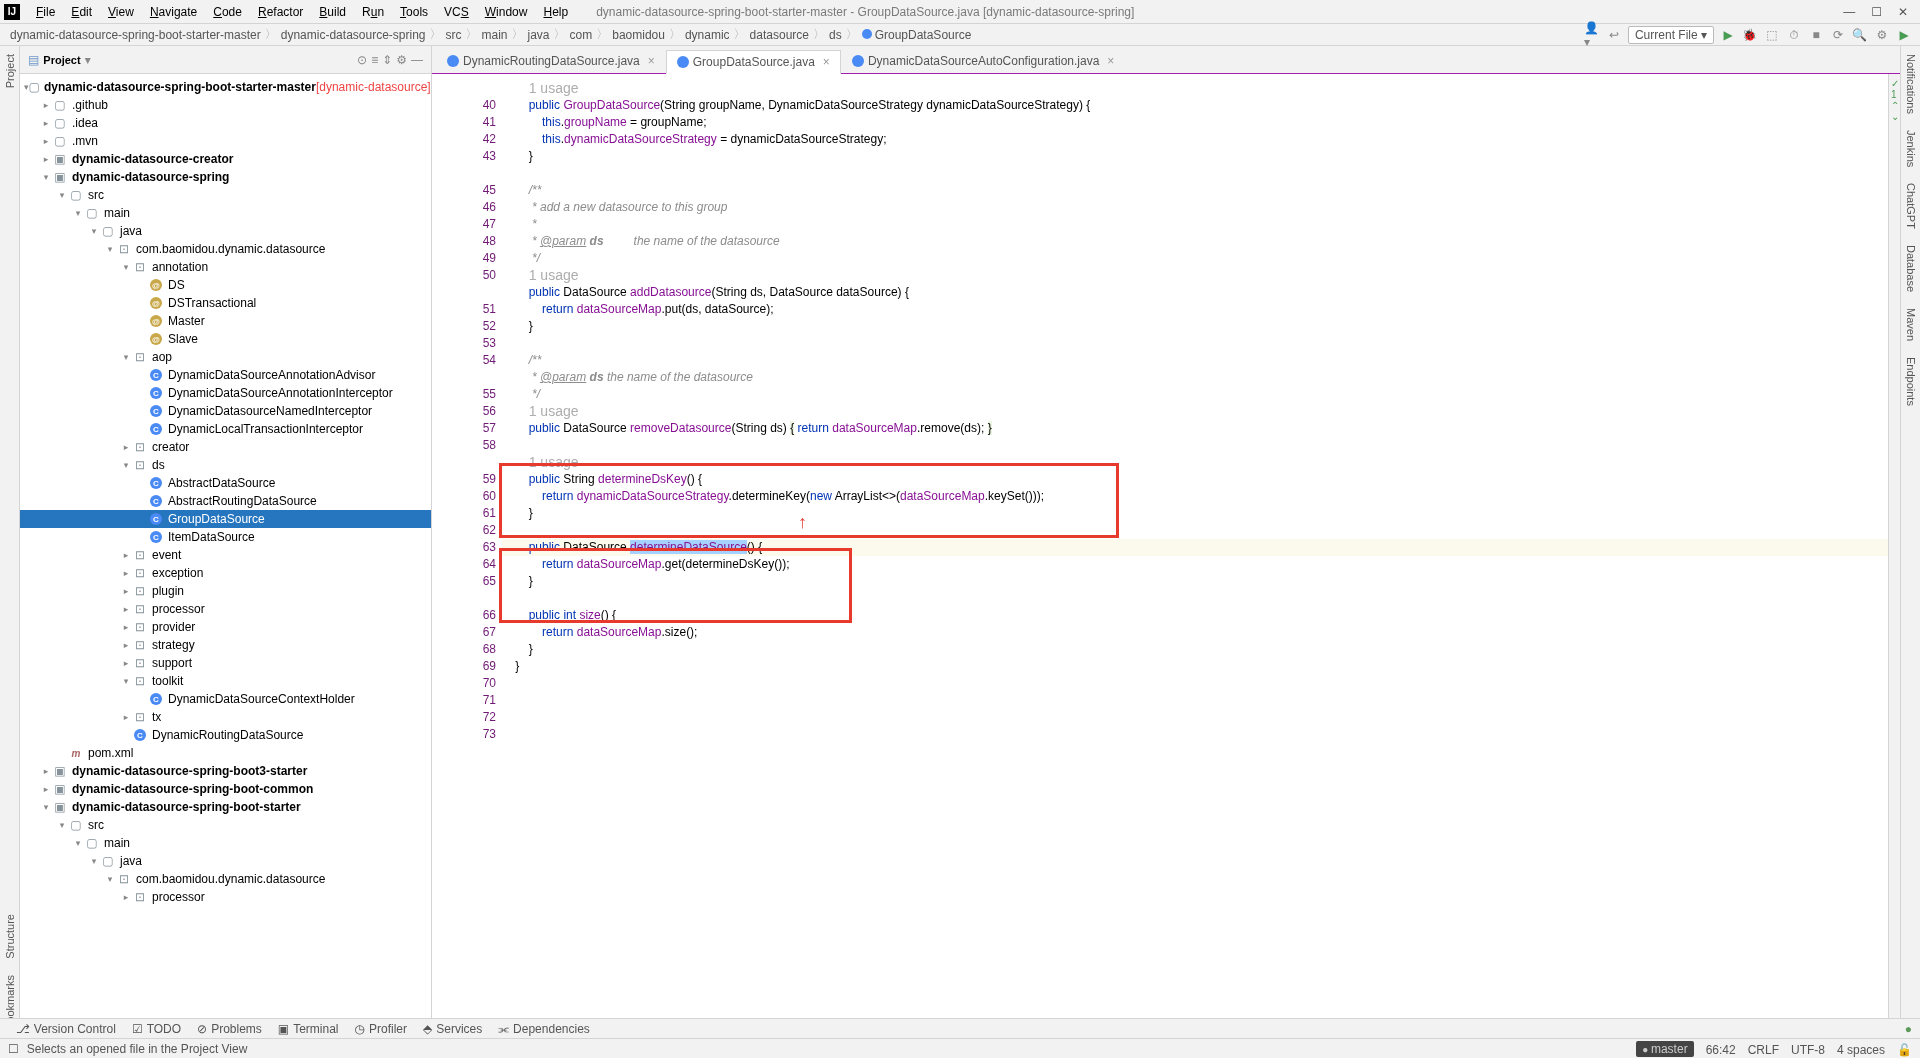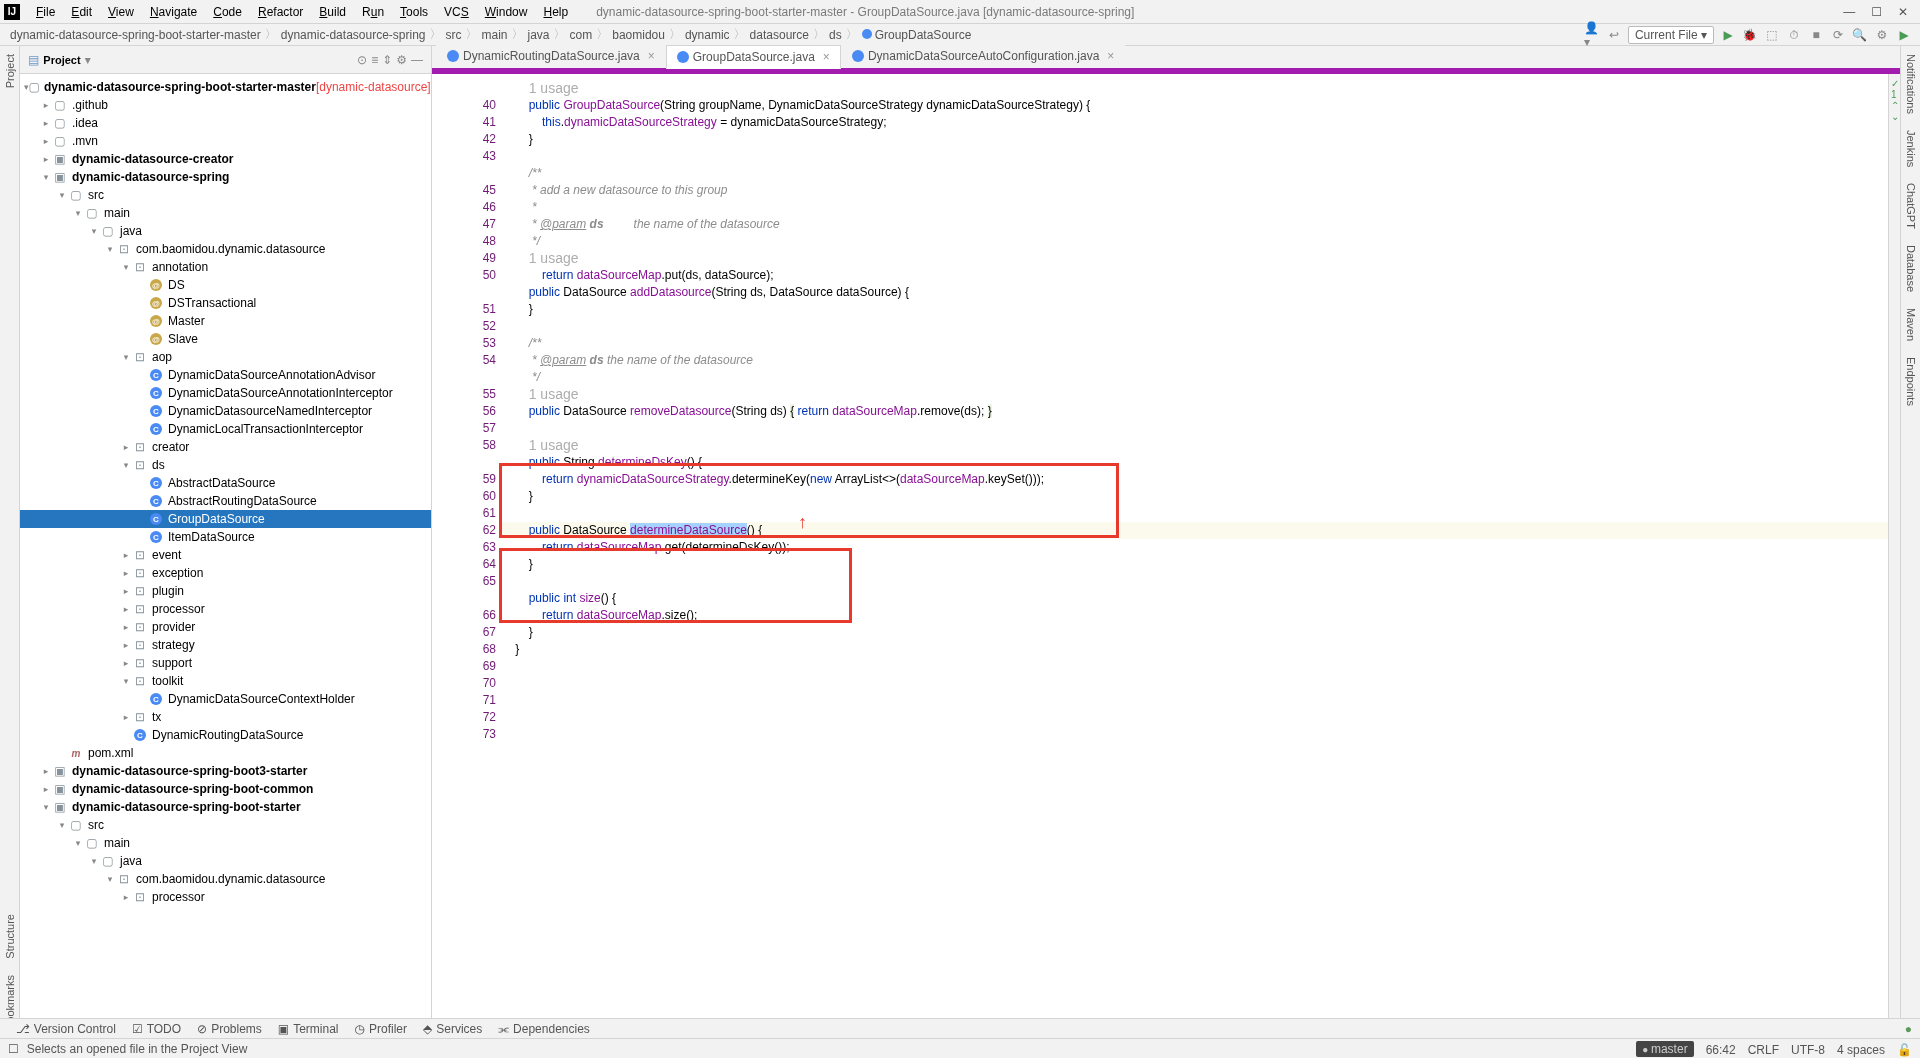--- a/index.html
+++ b/index.html
@@ -32,21 +32,21 @@
 .tree-item .arrow { width:12px; text-align:center; color:#888; font-size:9px; }
 .tree-item.selected .arrow { color:#fff; }
 .tree-item .icon { width:16px; height:14px; margin-right:4px; display:inline-flex; align-items:center; justify-content:center; }
 .tree-item .folder-ic { color:#87939a; }
 .tree-item .pkg-ic { color:#87939a; }
 .tree-item .class-ic { width:12px; height:12px; border-radius:50%; background:#4a8af4; color:#fff; font-size:8px; display:flex; align-items:center; justify-content:center; font-weight:bold; }
 .tree-item .anno-ic { width:12px; height:12px; border-radius:50%; background:#c9a84a; color:#fff; font-size:8px; display:flex; align-items:center; justify-content:center; font-weight:bold; }
 .tree-item .xml-ic { color:#a86464; font-size:10px; font-style:italic; font-weight:bold; }
 .tree-item .hint { color:#ef4444; }
 .editor { flex:1; display:flex; flex-direction:column; background:#fff; }
-.tabs { height:28px; display:flex; align-items:flex-end; background:#f2f2f2; border-bottom:6px solid #a21caf; padding-left:4px; }
+.tabs { height:28px; display:flex; align-items:flex-end; background:#f2f2f2; border-bottom:1px solid #a21caf; padding-left:4px; }
 .tab { display:flex; align-items:center; gap:4px; padding:4px 10px; background:#f2f2f2; border:1px solid transparent; color:#555; font-size:11px; }
 .tab.active { background:#fff; border:1px solid #d4d4d4; border-bottom:1px solid #fff; margin-bottom:-1px; }
 .tab .tab-ic { width:12px; height:12px; border-radius:50%; background:#4a8af4; }
 .tab .close { color:#999; margin-left:4px; }
 .editor-body { flex:1; display:flex; overflow:hidden; position:relative; font-family:"JetBrains Mono",Consolas,monospace; font-size:12px; }
 .gutter-fold { width:40px; background:#fff; }
 .gutter-ln { width:30px; background:#fff; text-align:right; color:#701a75; padding-top:6px; }
 .gutter-ln div { height:17px; line-height:17px; padding-right:6px; }
 .code { flex:1; padding-top:6px; line-height:17px; position:relative; }
 .code .line { height:17px; white-space:pre; position:relative; }
@@ -476,31 +476,32 @@
           <div>68</div>
           <div>69</div>
           <div>70</div>
           <div>71</div>
           <div>72</div>
           <div>73</div>
         </div>
       <div class="code" id="codeArea">
 <div class="line">        <span class="usage">1 usage</span></div>
 <div class="line">        <span class="kw">public</span> <span class="methoddef">GroupDataSource</span>(String groupName, DynamicDataSourceStrategy dynamicDataSourceStrategy) {</div>
+<div class="line">            <span class="this">this</span>.<span class="field">groupName</span> = groupName;</div>
 <div class="line">            <span class="this">this</span>.<span class="field">dynamicDataSourceStrategy</span> = dynamicDataSourceStrategy;</div>
 <div class="line">        }</div>
 <div class="line"></div>
 <div class="line">        <span class="com">/**</span></div>
 <div class="line">        <span class="com"> * add a new datasource to this group</span></div>
 <div class="line">        <span class="com"> *</span></div>
 <div class="line">        <span class="com"> * </span><span class="docparam">@param</span><span class="com"> <b>ds</b>         the name of the datasource</span></div>
 <div class="line">        <span class="com"> */</span></div>
 <div class="line">        <span class="usage">1 usage</span></div>
+<div class="line">        <span class="kw">public</span> DataSource <span class="methoddef">addDatasource</span>(String ds, DataSource dataSource) {</div>
 <div class="line">            <span class="kw">return</span> <span class="field">dataSourceMap</span>.put(ds, dataSource);</div>
-<div class="line">        <span class="kw">public</span> DataSource <span class="methoddef">addDatasource</span>(String ds, DataSource dataSource) {</div>
 <div class="line">        }</div>
 <div class="line"></div>
 <div class="line">        <span class="com">/**</span></div>
 <div class="line">        <span class="com"> * </span><span class="docparam">@param</span><span class="com"> <b>ds</b> the name of the datasource</span></div>
 <div class="line">        <span class="com"> */</span></div>
 <div class="line">        <span class="usage">1 usage</span></div>
 <div class="line">        <span class="kw">public</span> DataSource <span class="methoddef">removeDatasource</span>(String ds) <span style="background:#edf5e3">{</span> <span class="kw">return</span> <span class="field">dataSourceMap</span>.remove(ds); <span style="background:#edf5e3">}</span></div>
 <div class="line"></div>
 <div class="line">        <span class="usage">1 usage</span></div>
 <div class="line">        <span class="kw">public</span> String <span class="methoddef">determineDsKey</span>() {</div>

